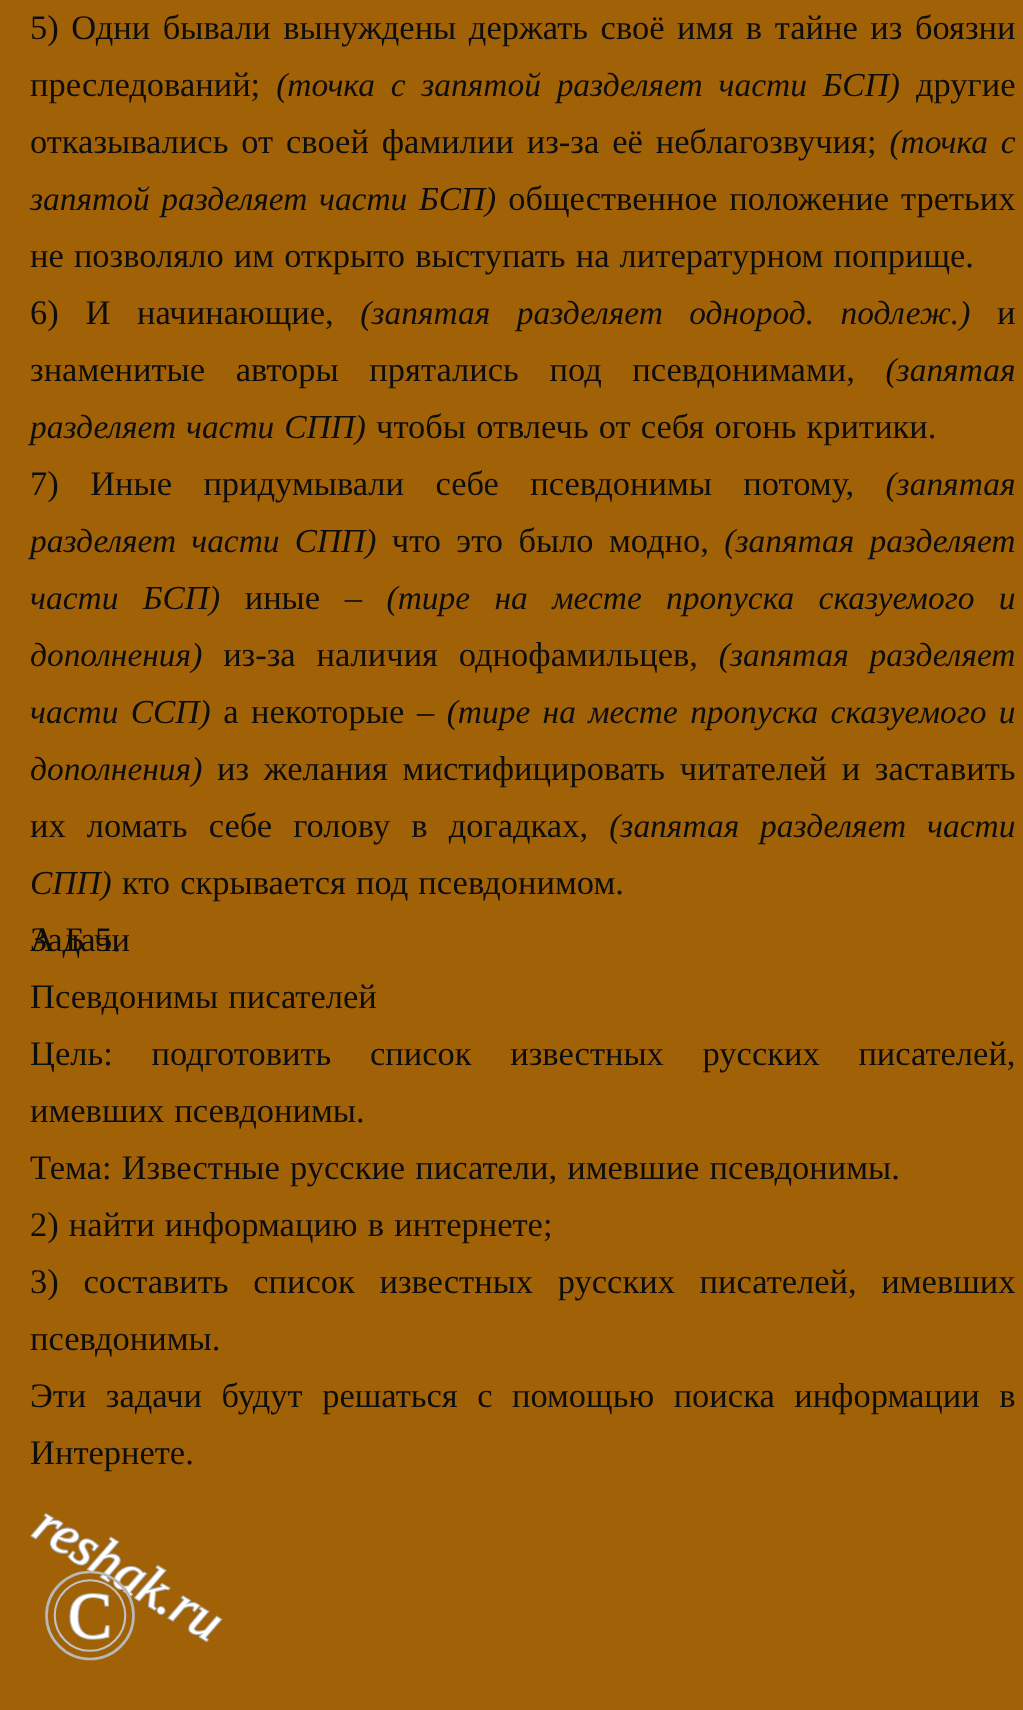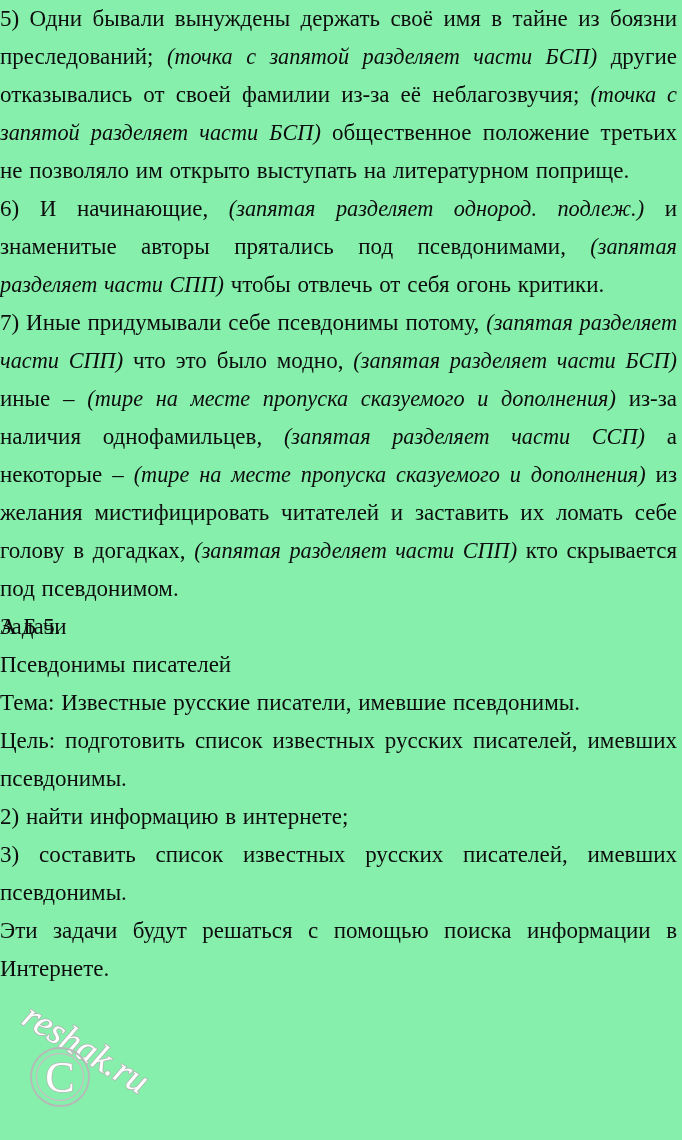--- a/index.html
+++ b/index.html
@@ -1,24 +1,24 @@
 <!DOCTYPE html>
 <html><head>
 <meta charset="utf-8">
 <style>
   html, body { margin: 0; padding: 0; background: #ffffff; }
   .page {
     position: relative;
     width: 682px;
     height: 1140px;
-    background: #86efac;
+    background: #a16207;
     color: #0d0d0d;
     font-family: "Liberation Serif", serif;
     box-sizing: border-box;
-    padding: 0 5px 0 0;
+    padding: 0 5px 0 20px;
     overflow: hidden;
   }
   p.block {
     margin: 0;
     font-size: 23px;
     line-height: 38px;
     word-spacing: 1px;
   }
   .para { text-align: justify; }
   .center-line { }
@@ -37,22 +37,22 @@
 <body>
 
 <div class="page">
 
   <div>
       <p class="block para"><span>5) Одни бывали вынуждены держать своё имя в тайне из боязни преследований; </span><span class="italic">(точка с запятой разделяет части БСП)</span><span> другие отказывались от своей фамилии из-за её неблагозвучия; </span><span class="italic">(точка с запятой разделяет части БСП)</span><span> общественное положение третьих не позволяло им открыто выступать на литературном поприще.</span></p>
       <p class="block para"><span>6) И начинающие, </span><span class="italic">(запятая разделяет однород. подлеж.)</span><span> и знаменитые авторы прятались под псевдонимами, </span><span class="italic">(запятая разделяет части СПП)</span><span> чтобы отвлечь от себя огонь критики.</span></p>
       <p class="block para"><span>7) Иные придумывали себе псевдонимы потому, </span><span class="italic">(запятая разделяет части СПП)</span><span> что это было модно, </span><span class="italic">(запятая разделяет части БСП)</span><span> иные – </span><span class="italic">(тире на месте пропуска сказуемого и дополнения)</span><span> из-за наличия однофамильцев, </span><span class="italic">(запятая разделяет части ССП)</span><span> а некоторые – </span><span class="italic">(тире на месте пропуска сказуемого и дополнения)</span><span> из желания мистифицировать читателей и заставить их ломать себе голову в догадках, </span><span class="italic">(запятая разделяет части СПП)</span><span> кто скрывается под псевдонимом.</span></p>
       <p class="block tab-line"><span class="tab-left">А Б 5.</span><span>Задачи</span></p>
       <p class="block center-line"><span>Псевдонимы писателей</span></p>
+      <p class="block para"><span>Цель: подготовить список известных русских писателей, имевших псевдонимы.</span></p>
       <p class="block para"><span>Тема: Известные русские писатели, имевшие псевдонимы.</span></p>
-      <p class="block para"><span>Цель: подготовить список известных русских писателей, имевших псевдонимы.</span></p>
       <p class="block para"><span>2) найти информацию в интернете;</span></p>
       <p class="block para"><span>3) составить список известных русских писателей, имевших псевдонимы.</span></p>
       <p class="block para"><span>Эти задачи будут решаться с помощью поиска информации в Интернете.</span></p>
     </div>
 
   <svg class="watermark" width="240" height="160" viewBox="0 0 240 160">
     <g transform="translate(16,40) rotate(31)">
       <text font-size="37" font-style="italic" font-family="Liberation Serif, serif" fill="#ffffff" stroke="#b3b3b3" stroke-width="1.6" paint-order="stroke">reshak.ru</text>
     </g>
     <g>

